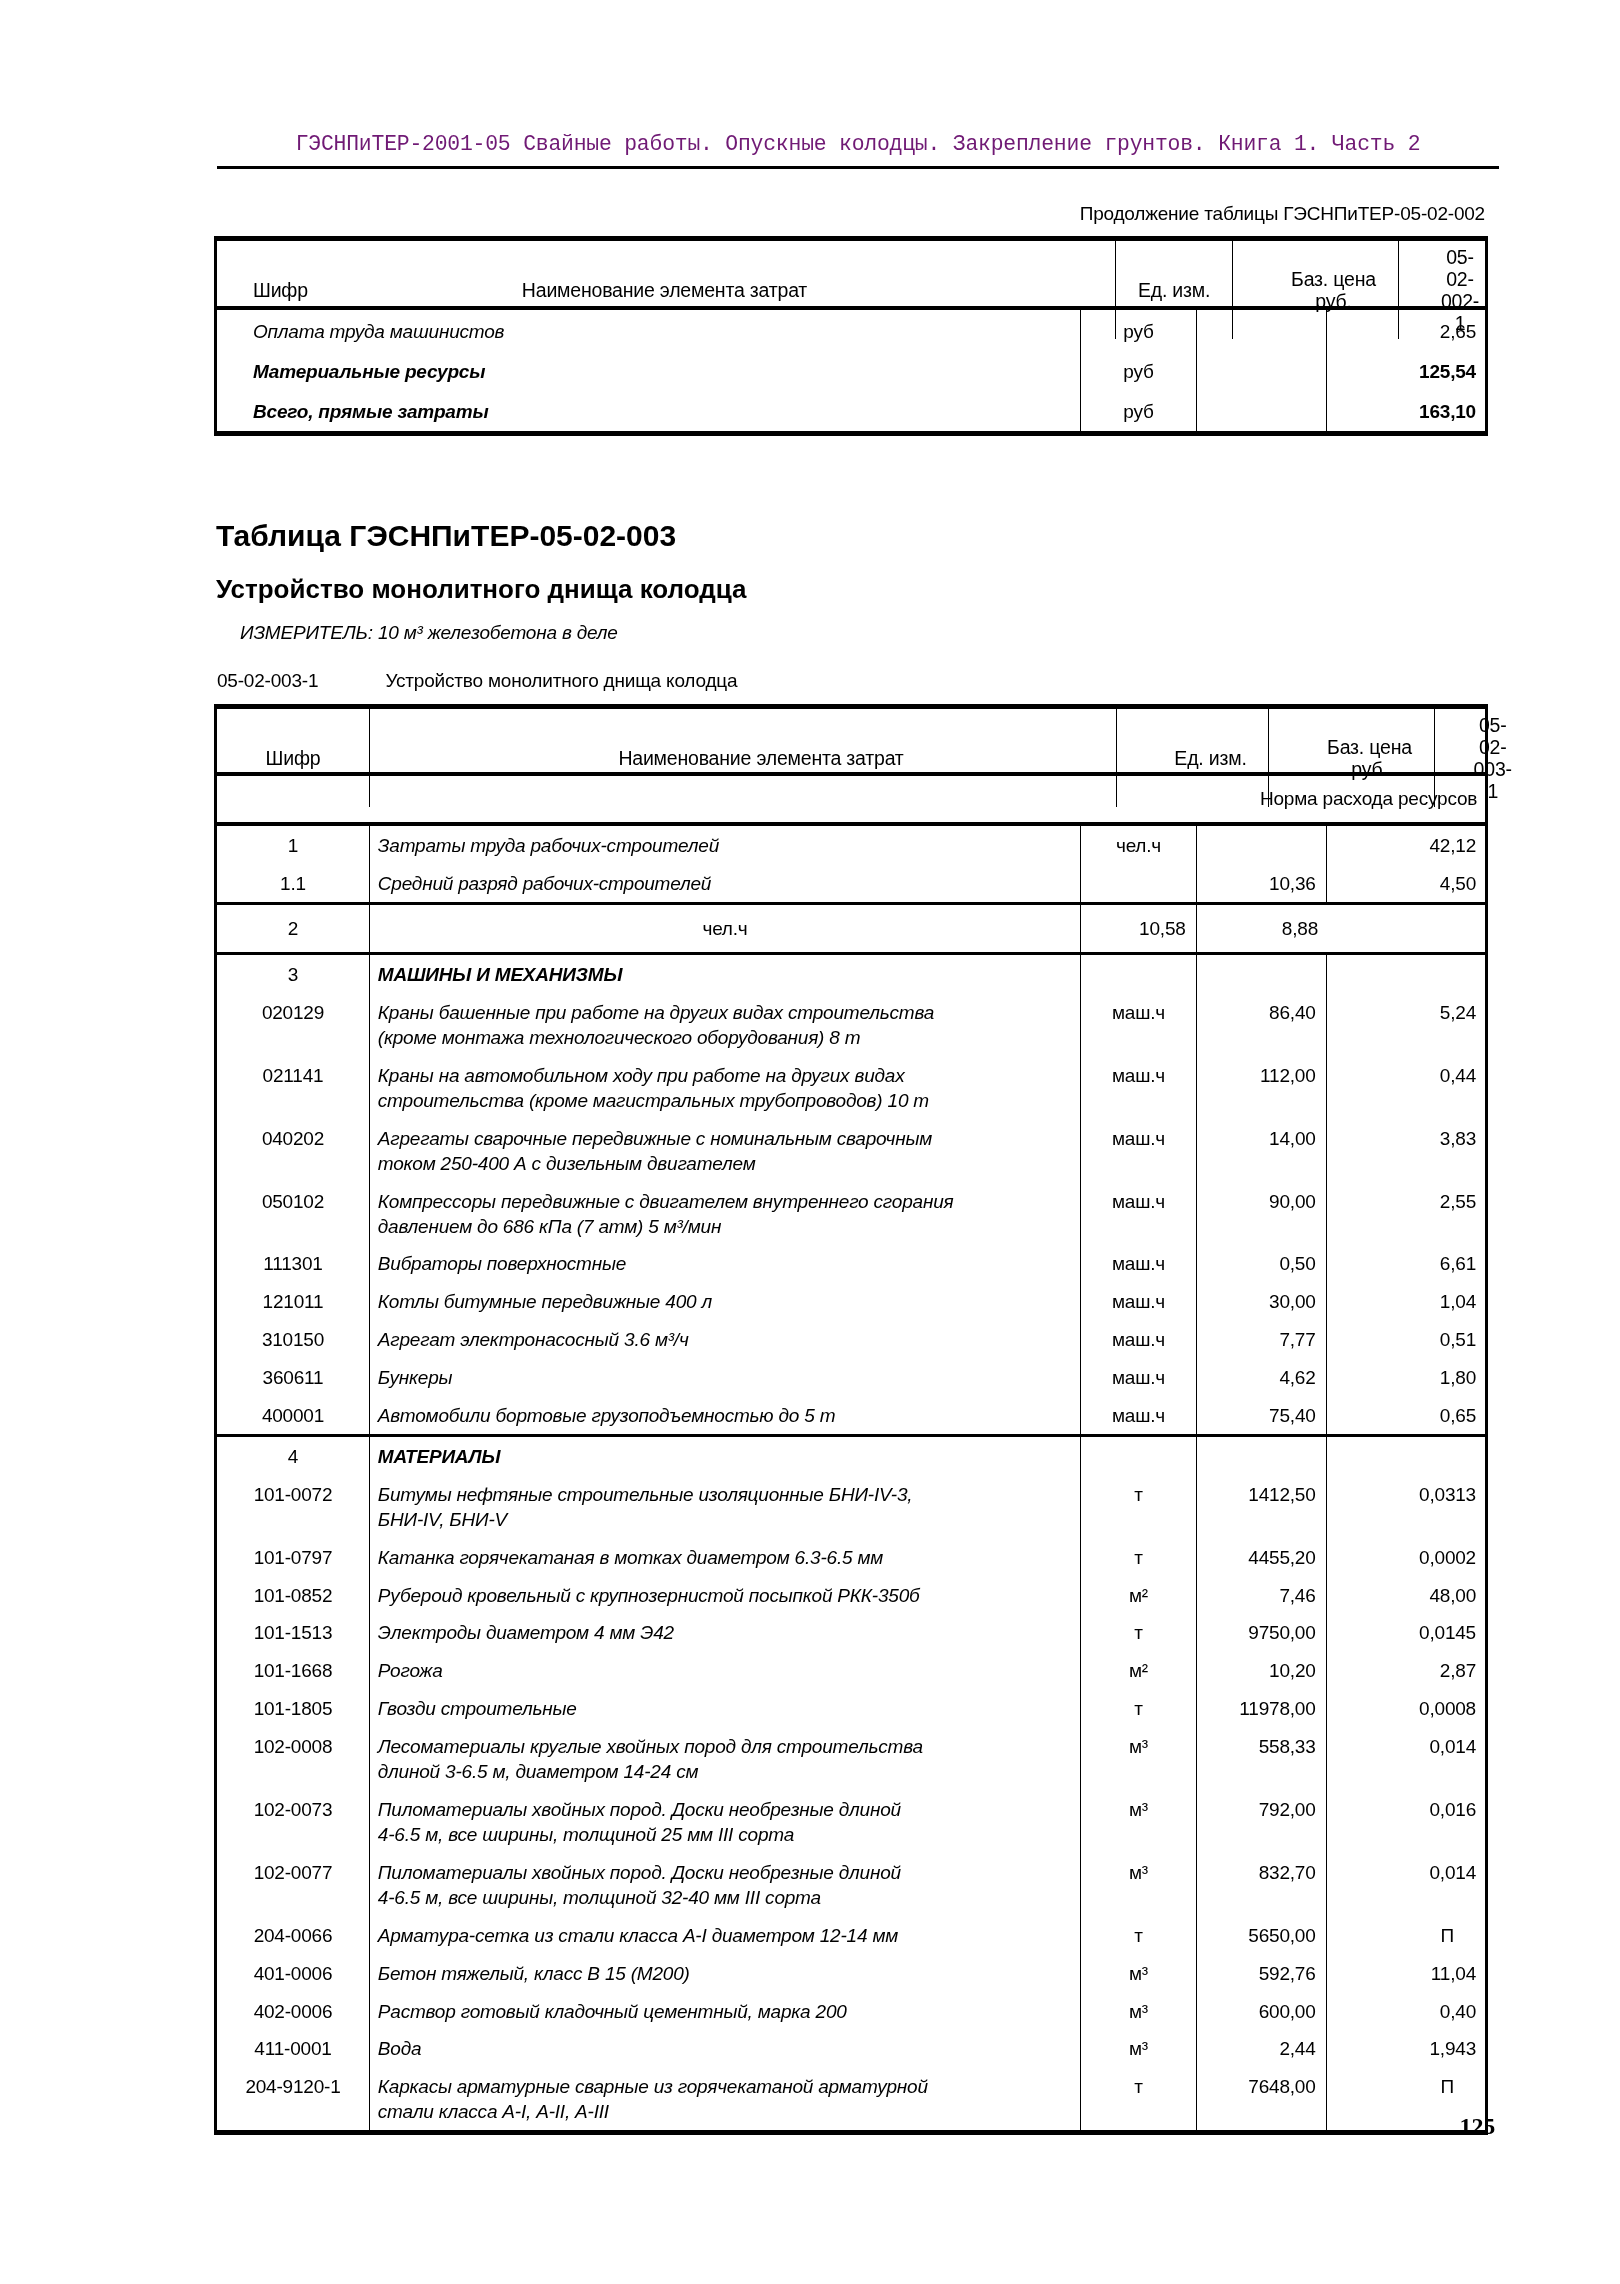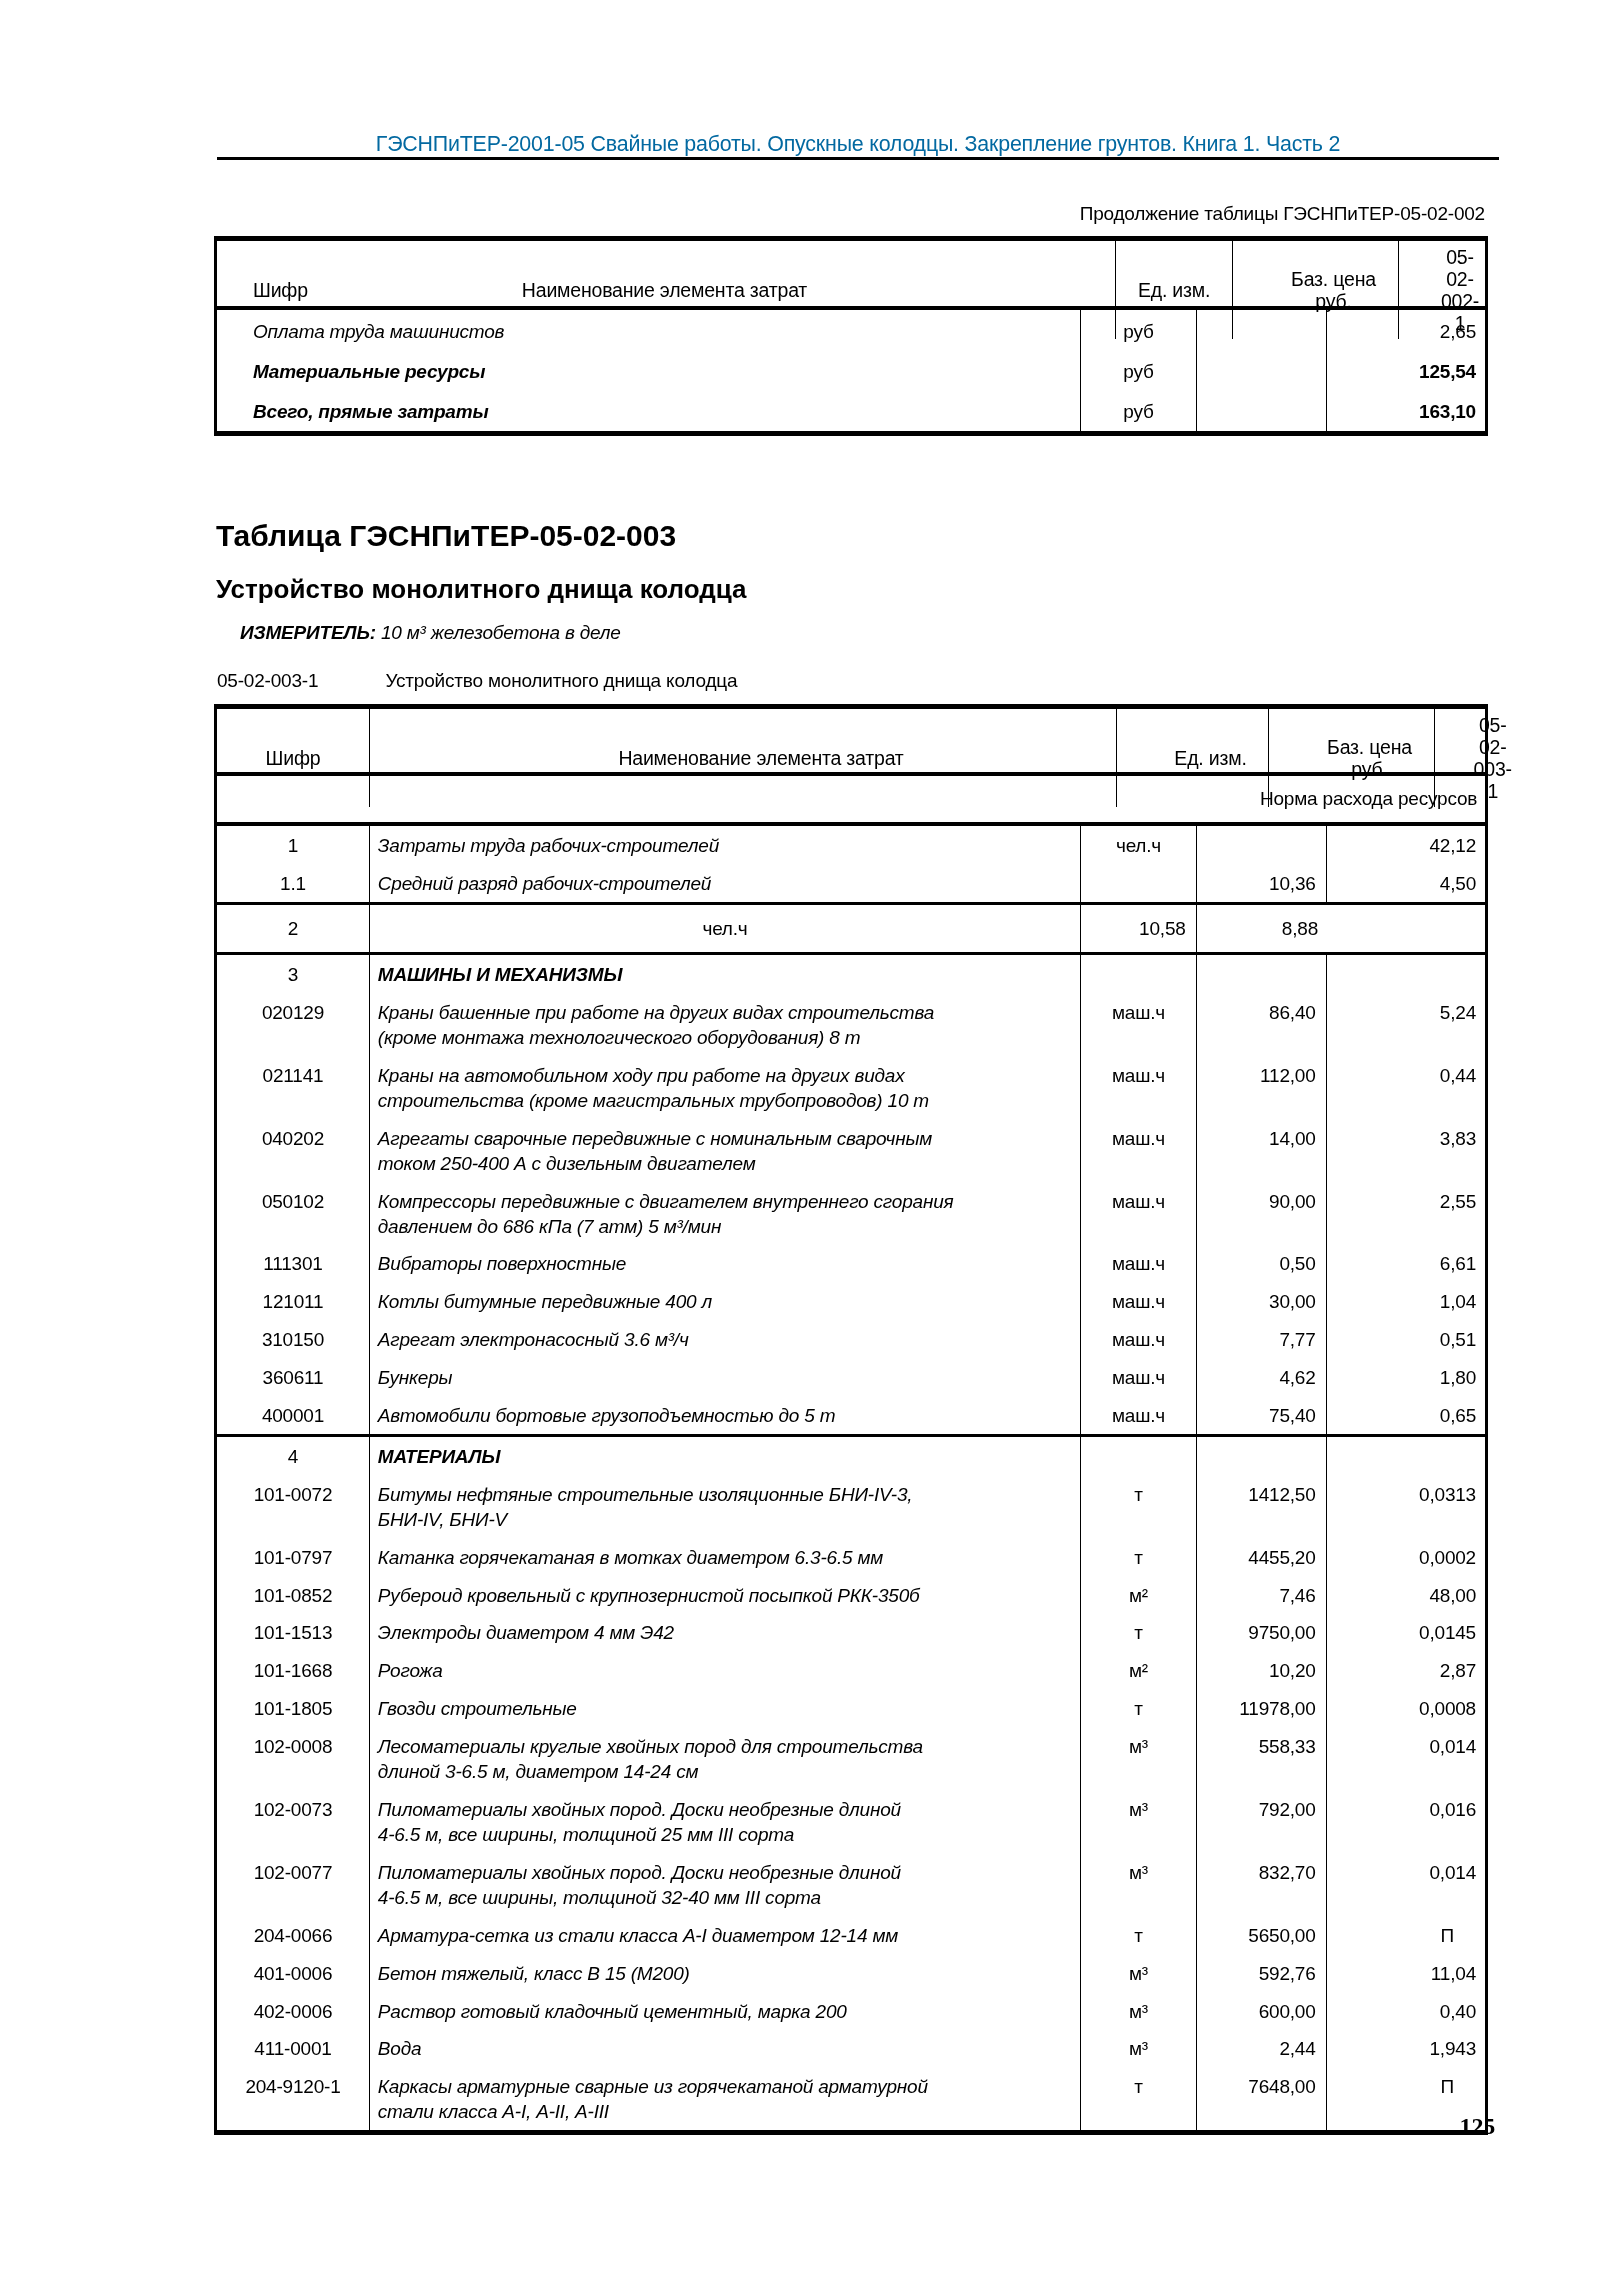--- a/index.html
+++ b/index.html
@@ -4,22 +4,22 @@
 <style>
   html,body { margin:0; padding:0; background:#888; }
   .page {
     position:relative; width:1620px; height:2284px; background:#ffffff;
     font-family:"Liberation Sans", sans-serif; color:#000;
     letter-spacing:-0.2px;
   }
   
   .running-header {
     position:absolute; left:217px; top:132px; width:1282px;
-    font-family:Liberation Sans, sans-serif; font-size:21.4px; text-align:center;
-    padding-bottom:0; border-bottom:3.2px solid #000; color:#0369a1;
+    font-family:Liberation Mono, monospace; font-size:21.4px; text-align:center;
+    padding-bottom:10px; border-bottom:3.2px solid #000; color:#701a75;
   }
   .continuation {
     position:absolute; left:214px; top:203px; width:1271px;
     font-size:19px; text-align:right;
   }
   
   .t { position:absolute; left:214px; width:1274px; border:3.9px solid #000;
        border-top-width:5.8px; border-bottom-width:5.8px; box-sizing:border-box; }
   .t1 { top:236px; }
   .t2 { top:704px; }
@@ -57,21 +57,21 @@
   
   .tbl-title {
     position:absolute; left:216px; top:519px;
     font-size:30px; font-weight:bold; letter-spacing:0;
   }
   .tbl-subtitle {
     position:absolute; left:216px; top:574px;
     font-size:26px; font-weight:bold; letter-spacing:0;
   }
   .measurer { position:absolute; left:240px; top:622px; font-size:19px; }
-  .measurer .mlabel { font-weight:bold; font-style:italic; }
+  .measurer .mlabel { font-weight:normal; font-style:italic; }
   .measurer .mtext { font-style:italic; }
   .item-line { position:absolute; left:217px; top:670px; font-size:19px; }
   .item-line .iname { margin-left:62px; }
   .page-number {
     position:absolute; right:125px; top:2113px;
     font-family:"Liberation Serif", serif; font-weight:bold; font-size:24px;
   }
 </style>
 </head>
 <body>

